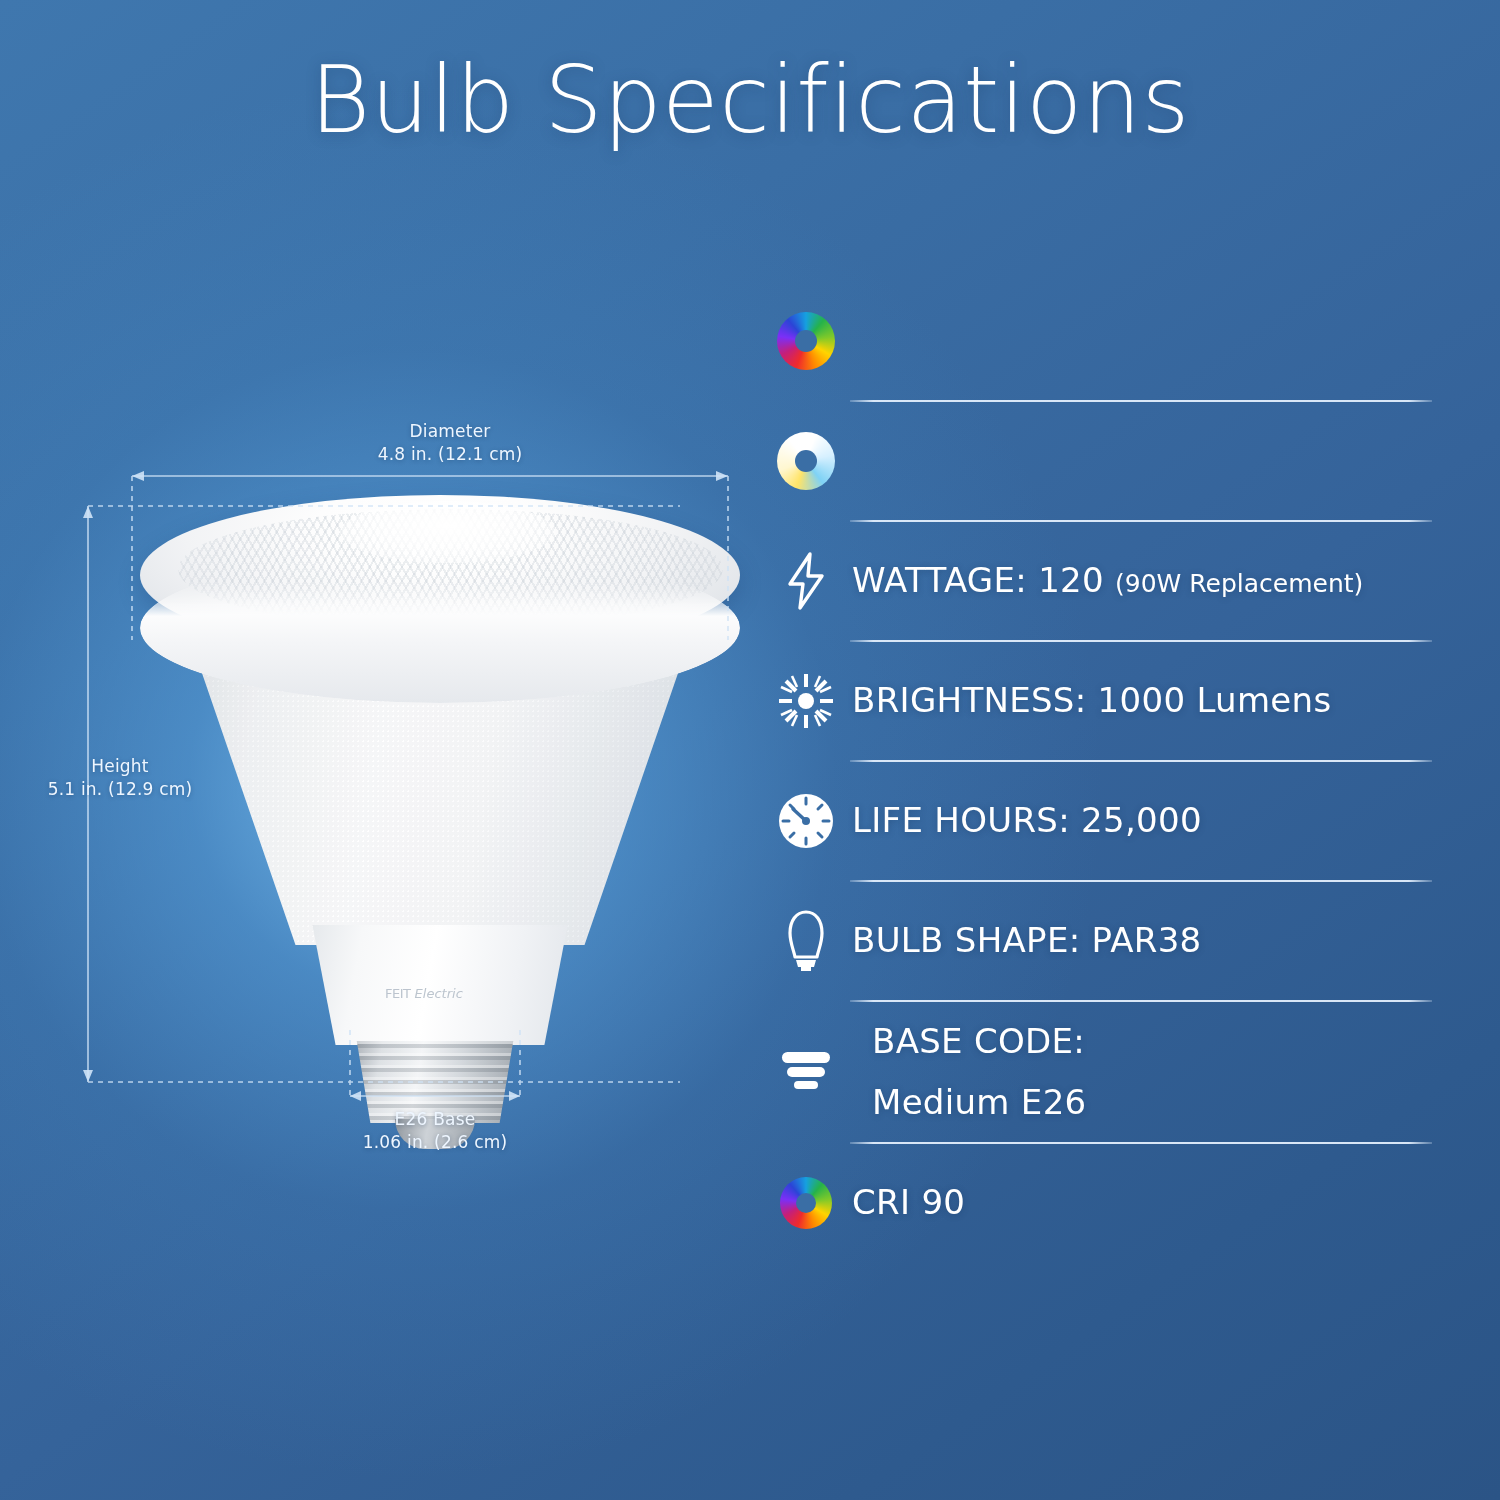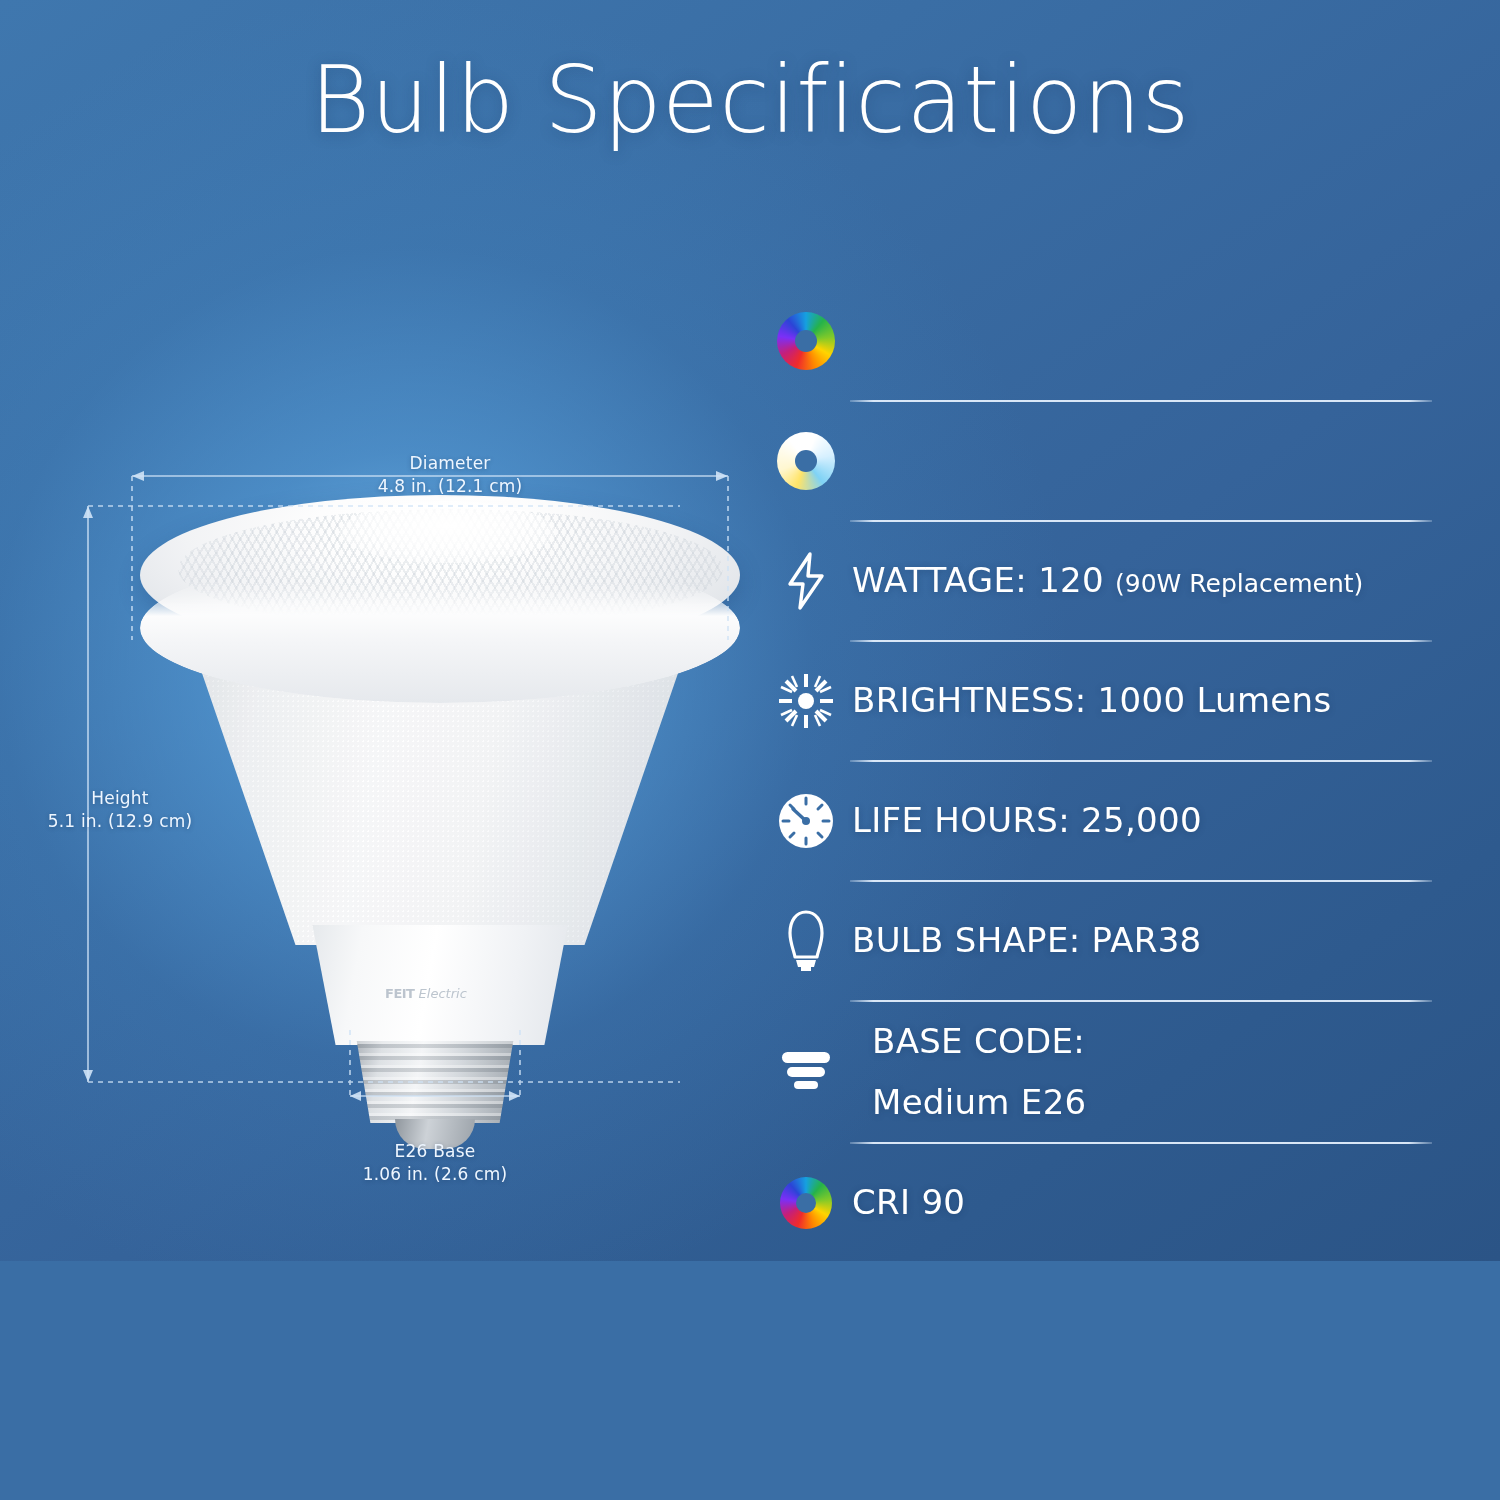--- a/index.html
+++ b/index.html
@@ -2,38 +2,38 @@
 <html><head>
 <meta charset="utf-8">
 <style>
   html,body{margin:0;padding:0;}
   body{
     width:1500px;height:1500px;overflow:hidden;
     font-family:"Liberation Sans","DejaVu Sans",sans-serif;
     background:#3a6ea5;
   }
   .stage{
-    position:relative;width:1500px;height:1261px;
+    position:relative;width:1500px;height:1500px;
     background:
       radial-gradient(circle at 27% 52%, rgba(120,190,240,0.95) 0%, rgba(90,165,225,0.55) 16%, rgba(70,140,200,0.22) 32%, rgba(60,120,180,0.0) 52%),
       linear-gradient(145deg, #3f77ae 0%, #3a6ea5 28%, #35639a 58%, #2e5a8e 82%, #2b5486 100%);
   }
   
   .title{
     position:absolute;left:0;top:55px;width:1500px;text-align:center;
     color:#ffffff;font-size:92px;line-height:1;
     font-weight:300;letter-spacing:0.5px;
     font-family:"DejaVu Sans","Liberation Sans",sans-serif;
     text-shadow:0 2px 14px rgba(20,50,90,0.35);
   }
   
   .diagram{position:absolute;left:40px;top:410px;width:720px;height:780px;}
   .dim-label{position:absolute;color:#eef6ff;font-size:17px;line-height:1.35;text-align:center;
     font-family:"DejaVu Sans","Liberation Sans",sans-serif;letter-spacing:.2px;
-    text-shadow:0 1px 4px rgba(20,50,90,.4);margin-top:32px;}
+    text-shadow:0 1px 4px rgba(20,50,90,.4);}
   .dim-label .l2{display:block;}
   svg.overlay{position:absolute;left:0;top:0;width:720px;height:780px;overflow:visible;}
   
   .bulb{position:absolute;left:90px;top:85px;width:620px;height:610px;}
   .lens{
     position:absolute;left:10px;top:0;width:600px;height:160px;border-radius:50%;
     background:
       radial-gradient(ellipse at 48% 22%, #ffffff 0%, #fdfdfd 26%, #f2f3f5 55%, #e3e6ea 78%, #d6dade 100%);
     box-shadow:0 8px 22px rgba(25,60,110,.28);
   }
@@ -70,21 +70,21 @@
   .neck{
     position:absolute;left:165px;top:430px;width:290px;height:120px;
     background:linear-gradient(100deg,#e0e4e8 0%, #f7f8f9 22%, #ffffff 46%, #f0f2f5 74%, #dfe3e8 100%);
     clip-path:polygon(6% 0%, 94% 0%, 86% 100%, 14% 100%);
   }
   .logo{
     position:absolute;left:255px;top:492px;width:110px;height:36px;
     color:#b9c2cc;font-size:13px;line-height:1;font-style:italic;
     font-family:"DejaVu Sans","Liberation Sans",sans-serif;opacity:.95;
   }
-  .logo .l1{font-style:normal;font-weight:bold;letter-spacing:-.5px;}
+  .logo .l1{font-style:normal;font-weight:normal;letter-spacing:-.5px;}
   .screw{
     position:absolute;left:220px;top:546px;width:170px;height:82px;
     background:linear-gradient(100deg,#9aa1a8 0%, #d9dde1 18%, #f2f4f6 40%, #cfd4d9 62%, #a8afb6 84%, #8d949b 100%);
     clip-path:polygon(4% 0%, 96% 0%, 88% 100%, 12% 100%);
   }
   .screw-threads{
     position:absolute;left:220px;top:546px;width:170px;height:82px;
     clip-path:polygon(4% 0%, 96% 0%, 88% 100%, 12% 100%);
     background:repeating-linear-gradient(180deg, rgba(255,255,255,.55) 0 3px, rgba(120,128,136,.35) 3px 7px, rgba(255,255,255,.15) 7px 12px);
     opacity:.8;

